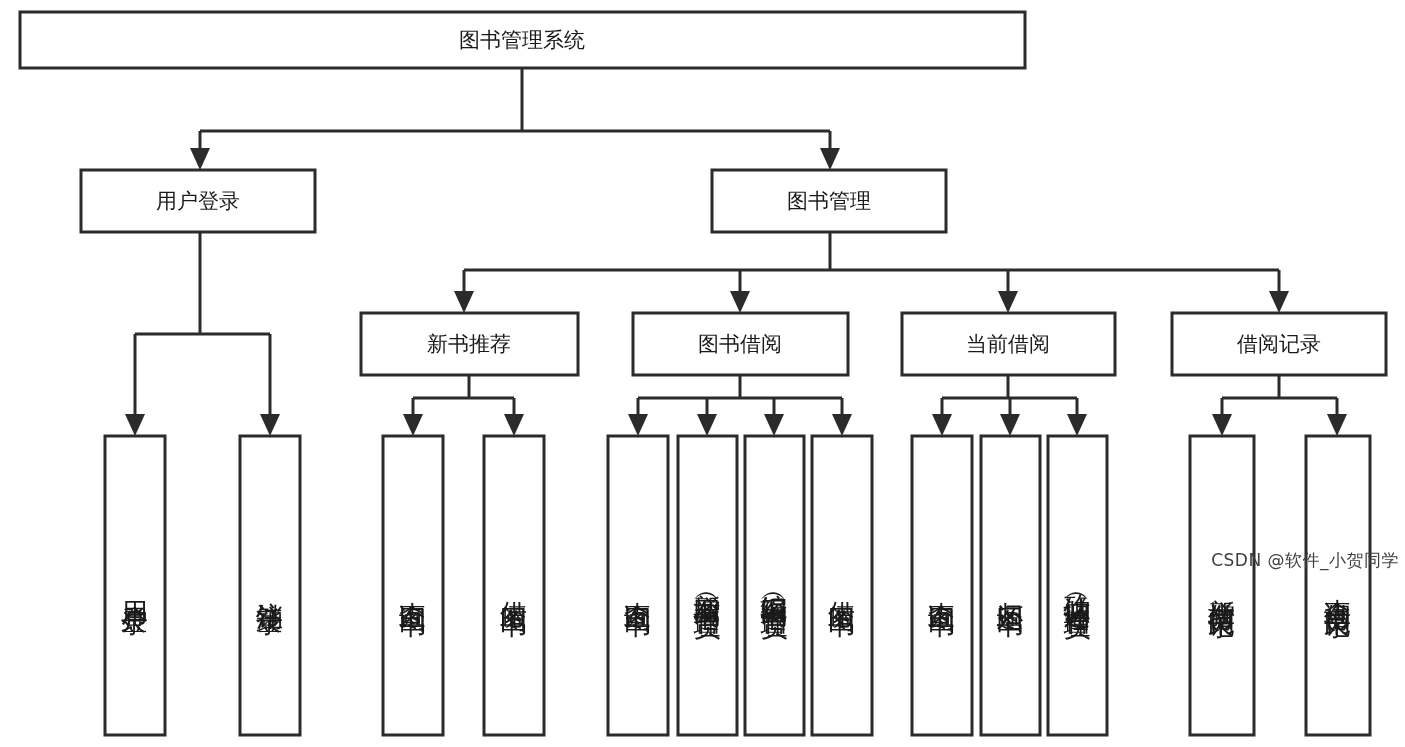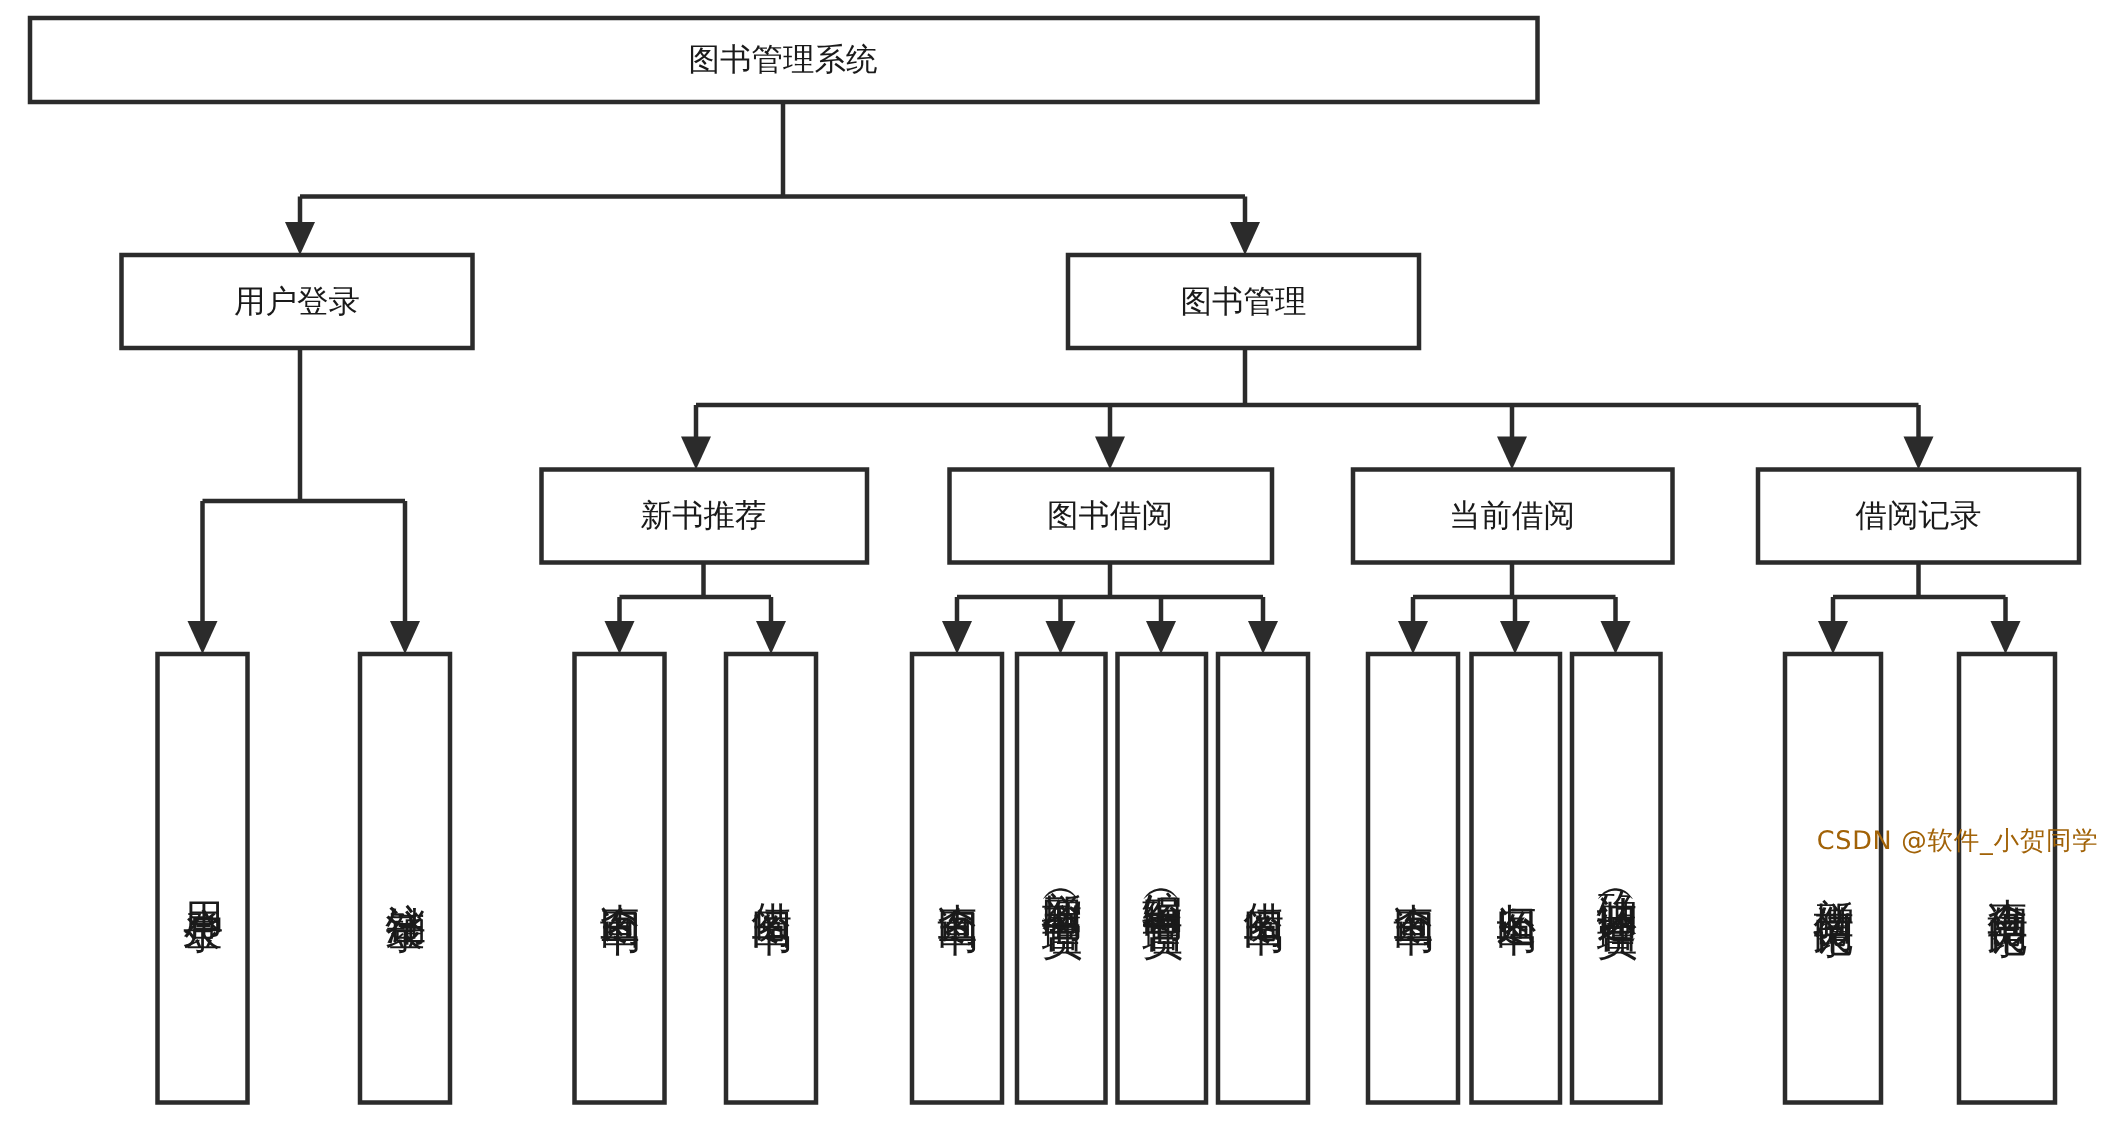--- a/index.html
+++ b/index.html
@@ -61,21 +61,21 @@
     white-space: nowrap;
     pointer-events: none;
     line-height: 1;
   }
   .watermark {
     position: absolute;
     right: 6px;
     bottom: 4px;
     font-family: "DejaVu Sans", "Liberation Sans", sans-serif;
     font-size: 17px;
-    color: #a16207;
+    color: #404040;
     white-space: nowrap;
     letter-spacing: 0.5px;
   }
 </style>
 </head>
 <body>
 
 <div id="diagram-root">
 
   <svg id="flow-svg" viewBox="0 0 1405 747">

